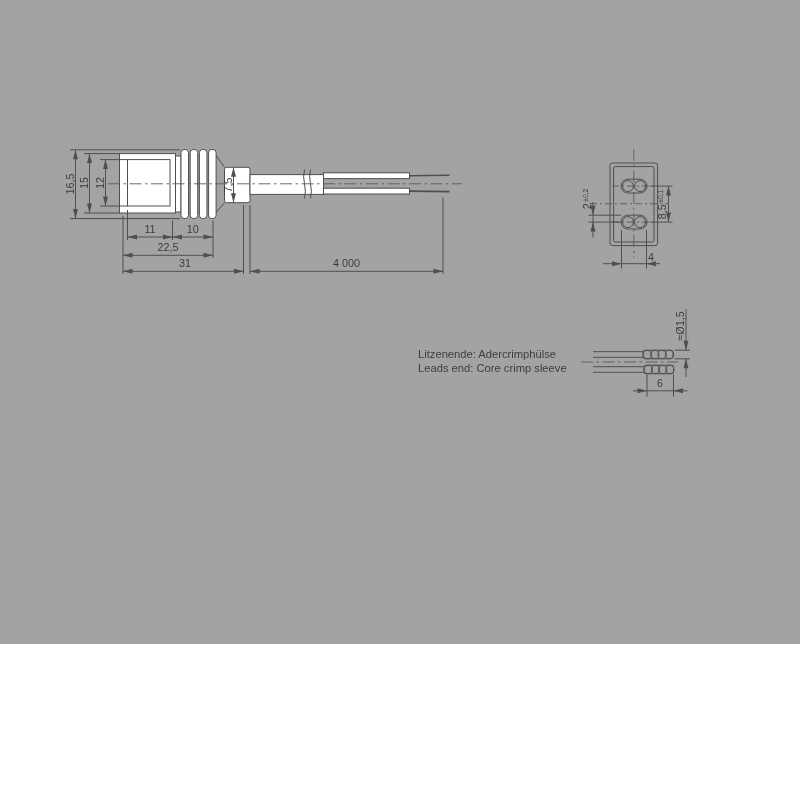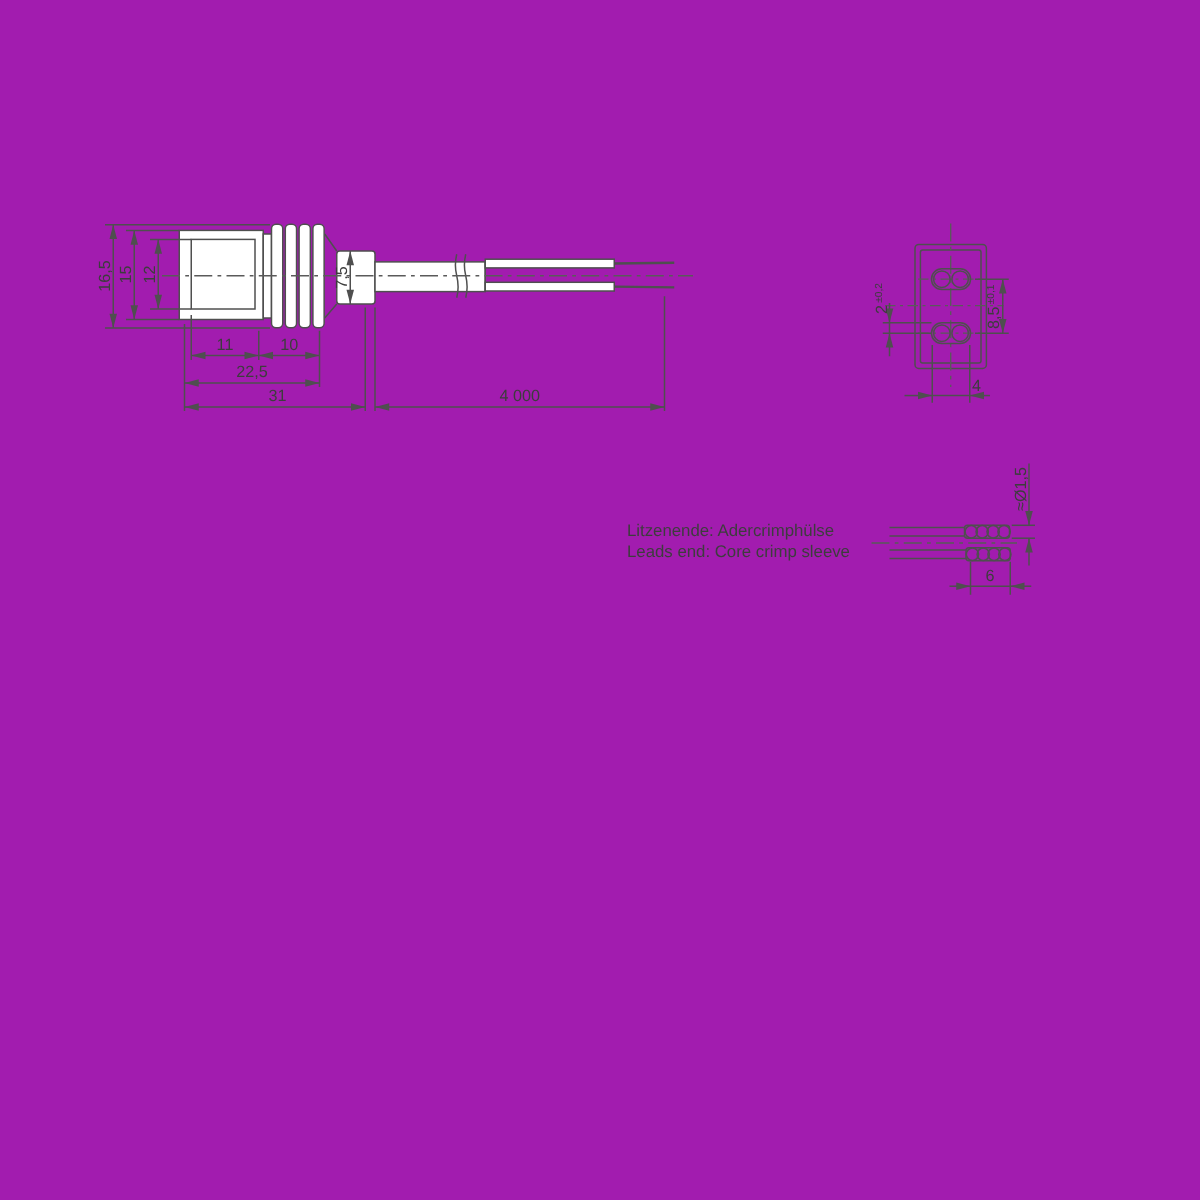--- a/index.html
+++ b/index.html
@@ -1,16 +1,16 @@
 <!DOCTYPE html>
 <html><head>
 <meta charset="utf-8">
 <style>
   html,body{margin:0;padding:0;background:#ffffff;}
-  .stage{position:relative;width:800px;height:800px;background:#a21caf;font-family:"Liberation Sans", sans-serif;}
+  .stage{position:relative;width:800px;height:644px;background:#a3a3a3;font-family:"Liberation Sans", sans-serif;}
   svg{position:absolute;left:0;top:0;}
   .ln{stroke:#4f4f4f;stroke-width:1;fill:none;}
   .lnw{stroke:#4f4f4f;stroke-width:1;fill:#ffffff;}
   .thick{stroke:#4f4f4f;stroke-width:1.6;fill:none;}
   .cl{stroke:#5a5a5a;stroke-width:0.9;fill:none;stroke-dasharray:12 3.5 2.5 3.5;}
   .cls{stroke:#5a5a5a;stroke-width:0.9;fill:none;stroke-dasharray:7 3 2 3;}
   .dim{font-family:"Liberation Sans", sans-serif;font-size:10.8px;fill:#3d3d3d;}
   .tol{font-size:6.8px;}
   .note{font-family:"Liberation Sans", sans-serif;font-size:11.2px;fill:#3d3d3d;}
 </style>

